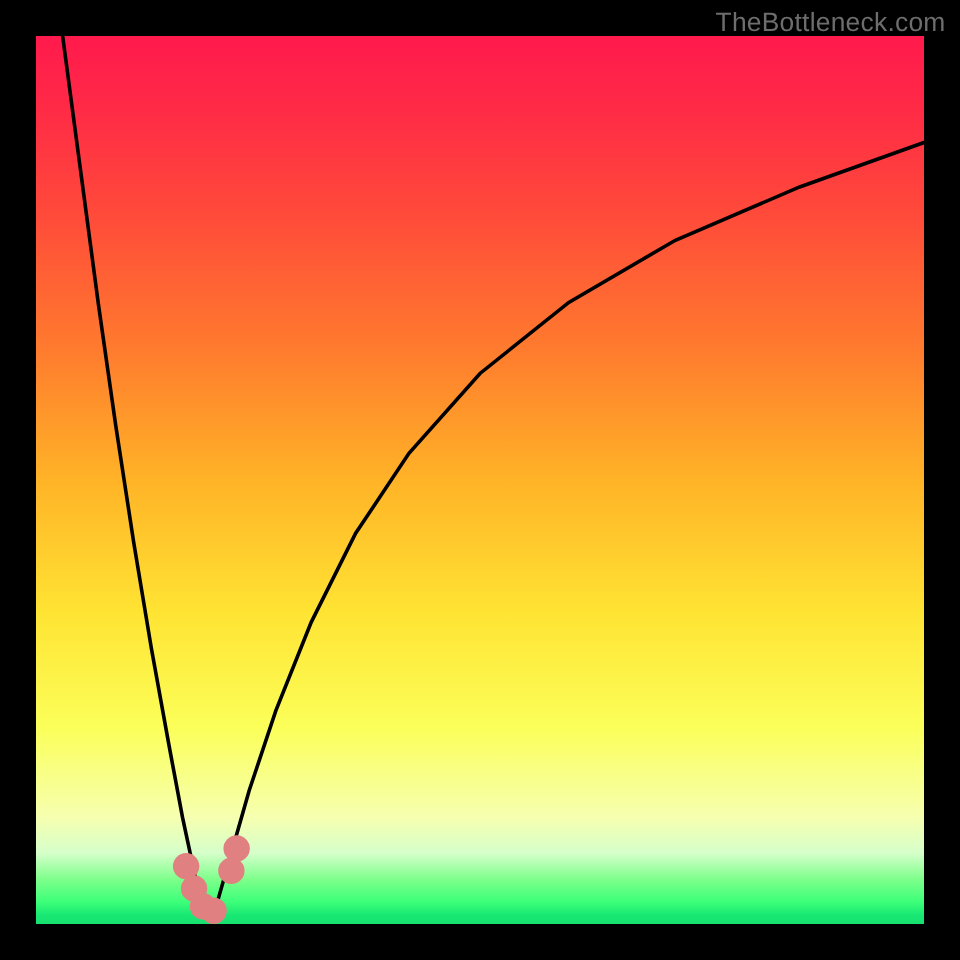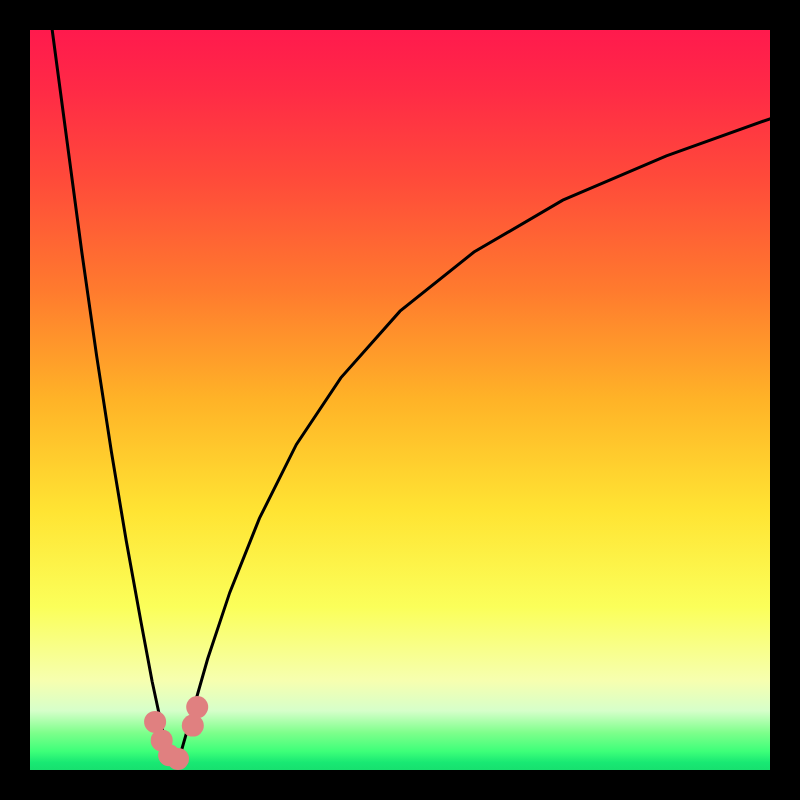--- a/index.html
+++ b/index.html
@@ -79,13 +79,14 @@
           <circle cx="125.1" cy="691.9" r="11" fill="#e08080"></circle>
           <circle cx="131.7" cy="710.4" r="11" fill="#e08080"></circle>
           <circle cx="139.1" cy="725.2" r="11" fill="#e08080"></circle>
           <circle cx="148.0" cy="728.9" r="11" fill="#e08080"></circle>
           <circle cx="162.8" cy="695.6" r="11" fill="#e08080"></circle>
           <circle cx="167.2" cy="677.1" r="11" fill="#e08080"></circle>
         </g>
     </svg>
   </div>
 
+  <div class="watermark">TheBottleneck.com</div>
 </div>
 
 </body></html>

